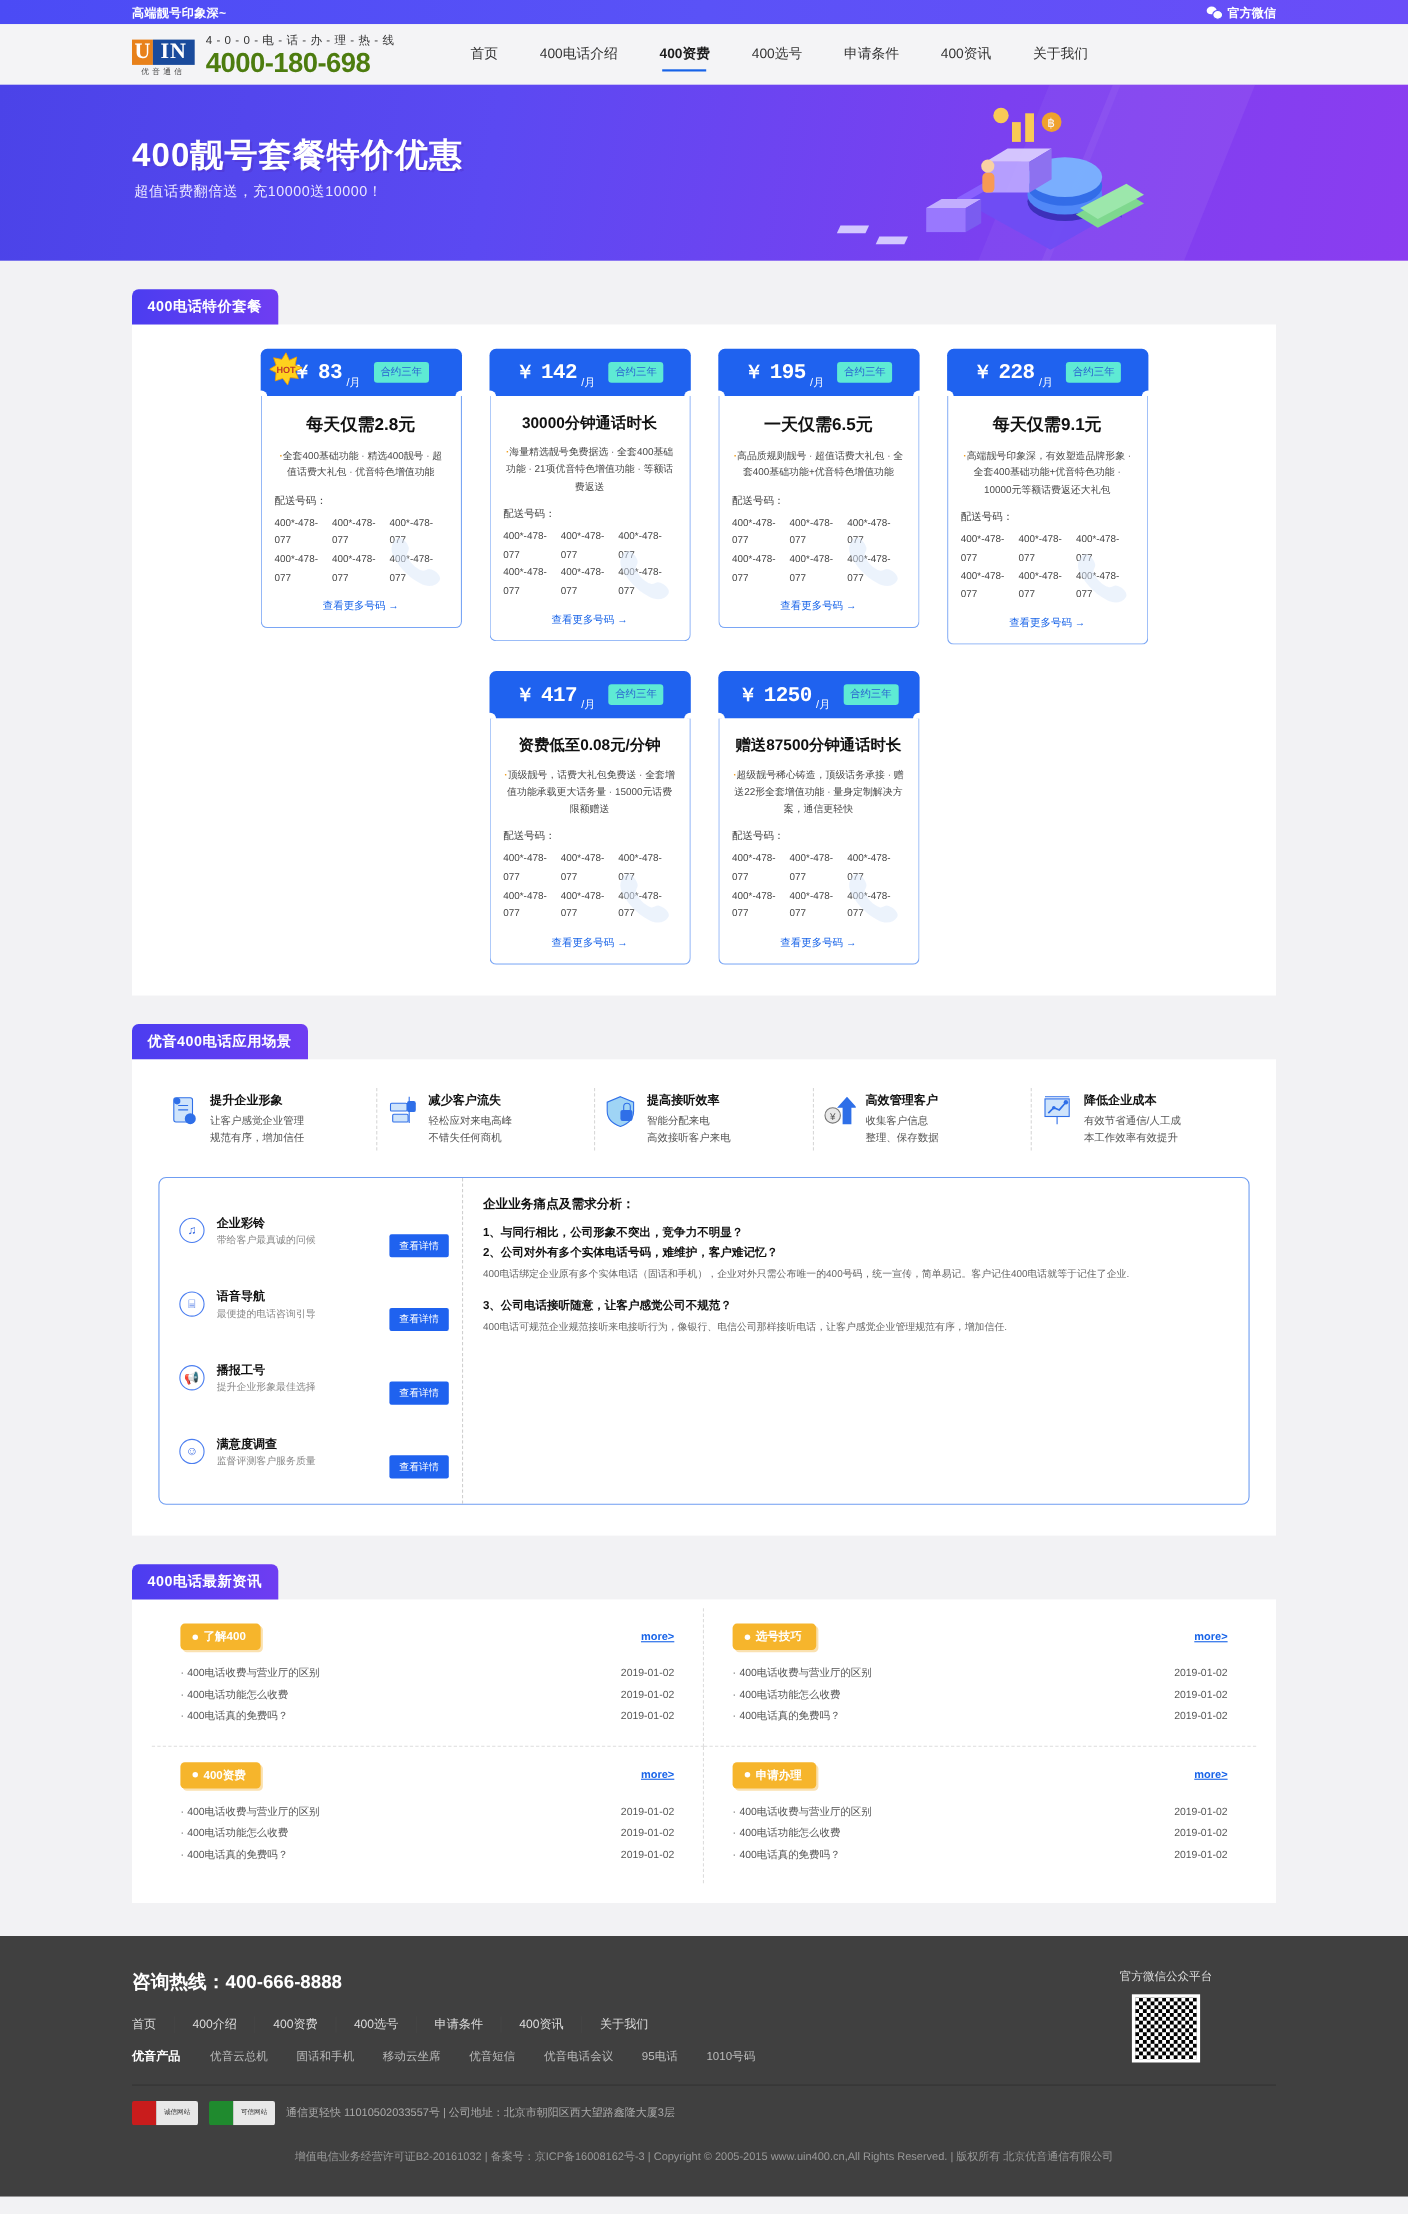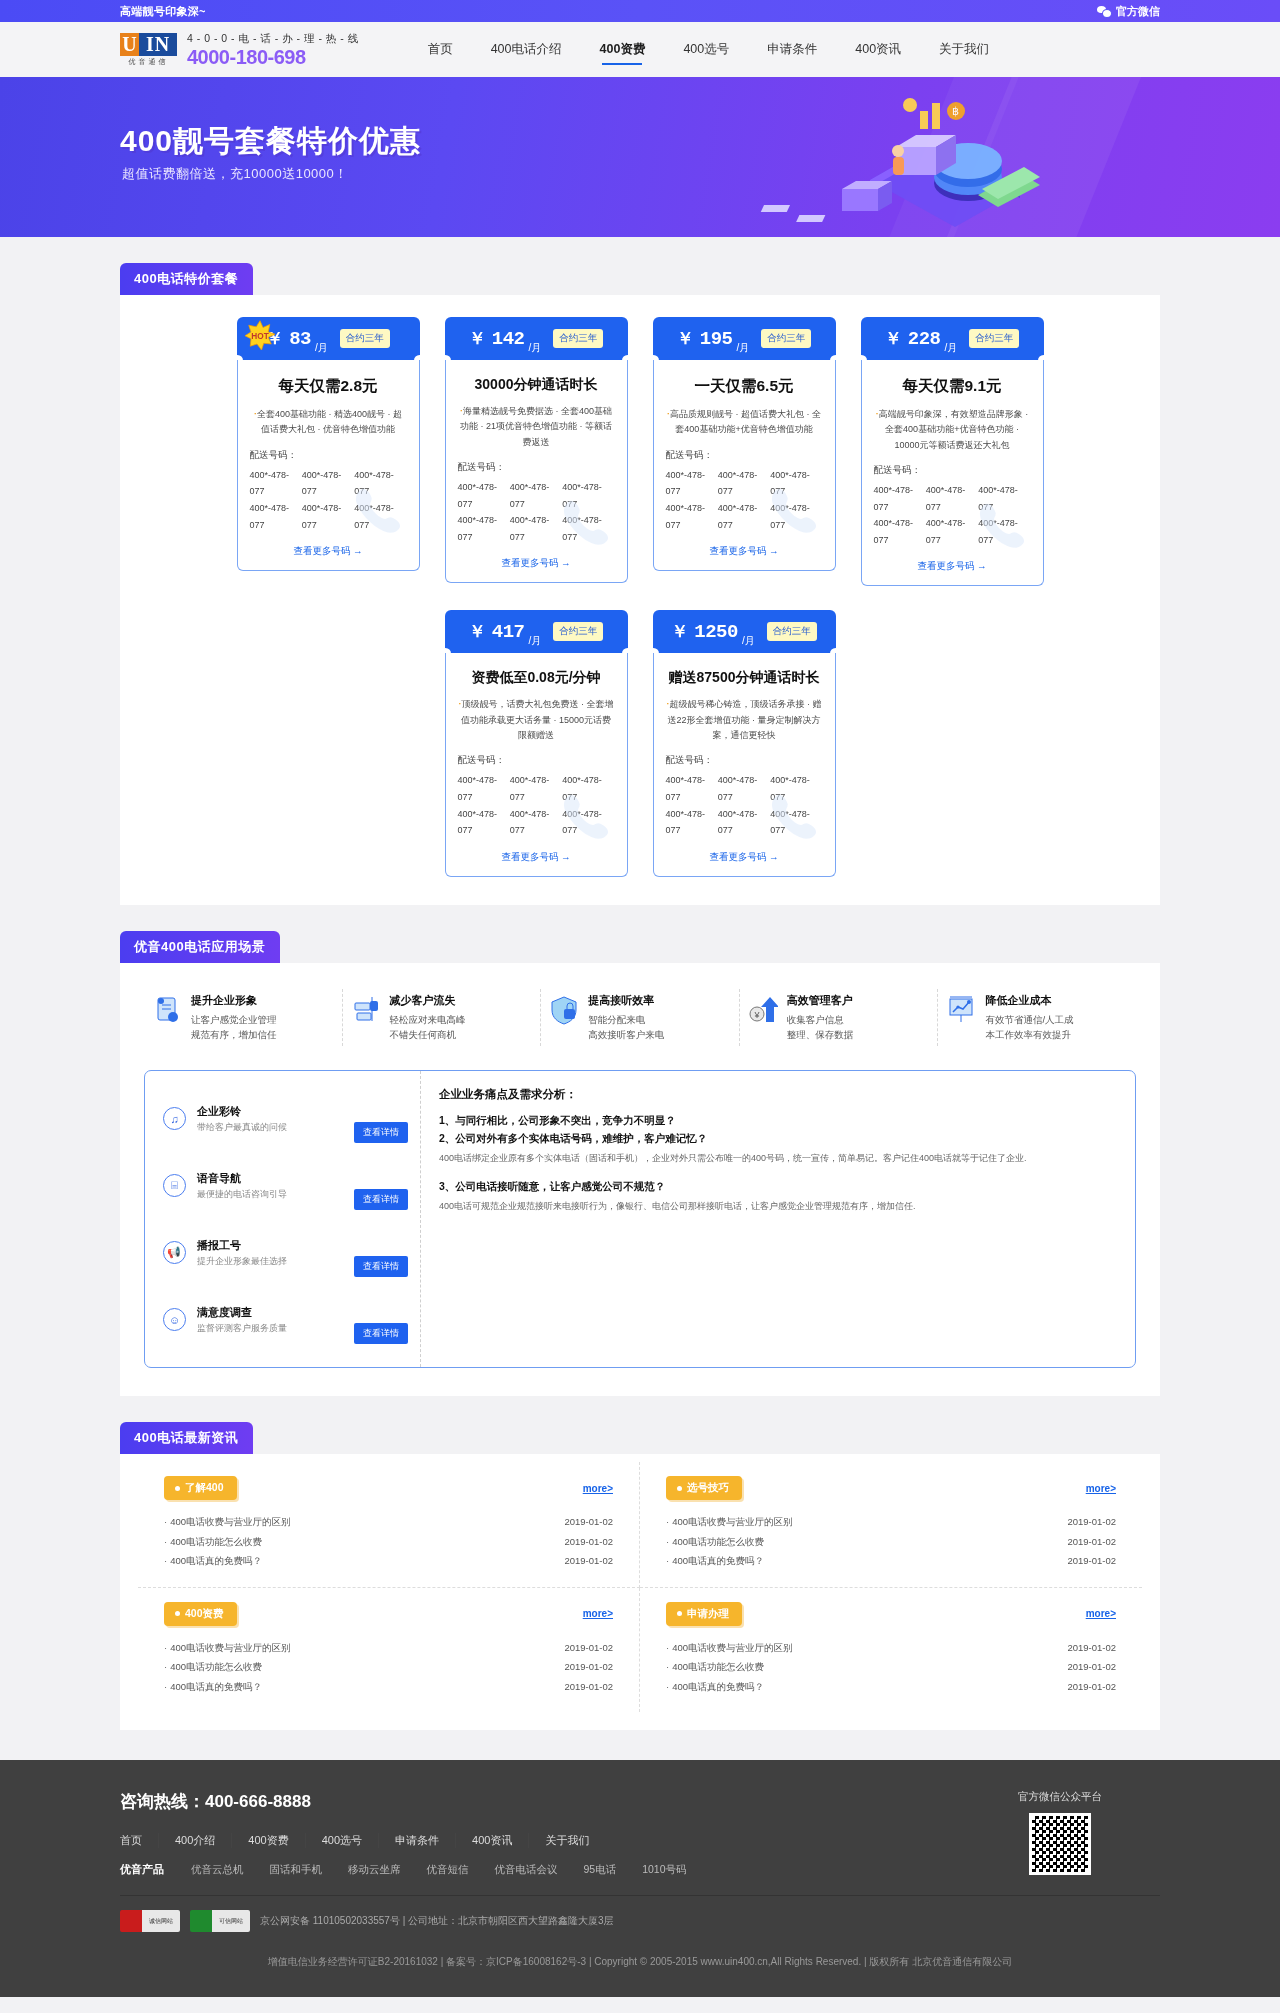--- a/index.html
+++ b/index.html
@@ -27,21 +27,21 @@
   .logo { display:flex; align-items:flex-end; gap:6px; }
   .logo-mark { width:57px; height:34px; display:flex; flex-direction:column; }
   .logo-sq { display:flex; height:26px; }
   .logo-u { width:19px; background:#e8811a; color:#fff; font-size:20px; font-weight:bold;
      display:flex; align-items:center; justify-content:center; font-family:"Liberation Serif",serif; }
   .logo-in { width:38px; background:#1a4b9c; color:#fff; font-size:20px; font-weight:bold;
      display:flex; align-items:center; justify-content:center; font-family:"Liberation Serif",serif; letter-spacing:1px;}
   .logo-cn { font-size:7px; color:#444; letter-spacing:3px; text-align:center; margin-top:1px; }
   .logo-txt { display:flex; flex-direction:column; margin-left:4px; }
   .logo-slogan { font-size:10.5px; color:#333; letter-spacing:.5px; margin-bottom:1px; }
-  .logo-phone { font-size:20px; font-weight:bold; color:#8b5cf6; letter-spacing:-0.5px; line-height:1; }
+  .logo-phone { font-size:25px; font-weight:bold; color:#4d7c0f; letter-spacing:-0.5px; line-height:1; }
   nav { display:flex; margin-left:50px; align-items:center; height:55px; }
   nav a { font-size:12.5px; color:#333; text-decoration:none; padding:0 19px; line-height:55px;
      position:relative; white-space:nowrap; }
   nav a.active { color:#1e1e1e; font-weight:bold; }
   nav a.active:after { content:""; position:absolute; left:50%; transform:translateX(-50%);
      bottom:12px; width:40px; height:2.5px; background:#1763e8; }
 
   
   .banner { height:160px; background:linear-gradient(100deg,#4b43e8 0%,#5b49f2 35%,#7b40f0 70%,#8b3df0 100%);
      position:relative; overflow:hidden; }
@@ -68,21 +68,21 @@
   .pcard-head { background:#1f62ef; border-radius:6px 6px 0 0; height:43px;
      display:flex; align-items:center; justify-content:center; gap:6px; position:relative; color:#fff; }
   .pcard-head:after { content:""; position:absolute; bottom:-6px; left:-5px; width:11px; height:11px;
      background:#fff; border-radius:50%; }
   .pcard-head:before { content:""; position:absolute; bottom:-6px; right:-5px; width:11px; height:11px;
      background:#fff; border-radius:50%; }
   .burst { position:absolute; left:8px; top:3px; width:30px; height:30px; }
   .yuan { font-size:17px; font-weight:bold; }
   .pnum { font-size:19px; font-weight:bold; letter-spacing:-.5px;font-family:Liberation Mono, monospace; }
   .pmon { font-size:10px; align-self:flex-end; margin-bottom:5px; margin-left:-2px;}
-  .ptag { background:#fef9c3; color:#2a5fd0; font-size:9.5px; padding:3px 6px; border-radius:3px;
+  .ptag { background:#5eead4; color:#2a5fd0; font-size:9.5px; padding:3px 6px; border-radius:3px;
      margin-left:6px; white-space:nowrap;}
   .pcard-body { border:1px solid #7aa6f5; border-top:none; border-radius:0 0 6px 6px;
      padding:16px 12px 12px; position:relative; overflow:hidden; min-height:171px;
      display:flex; flex-direction:column; }
   .pcard-body .ghost { position:absolute; right:14px; bottom:30px; width:58px; height:58px;
      opacity:.5; }
   .pc-title { text-align:center; font-size:15.5px; font-weight:bold; color:#111; margin-bottom:10px; }
   .pc-title.sm { font-size:14px; }
   .pc-feat { font-size:9px; color:#4a4a4a; line-height:1.7; text-align:center; margin-bottom:11px; }
   .pc-feat .dot { color:#f0a020; font-weight:bold; }
@@ -658,17 +658,17 @@
     </div>
     <div class="f-certs">
       <div class="cert">
         <div class="a"></div>
           <div class="b">诚信网站</div>
       </div>
       <div class="cert cert2">
         <div class="a"></div>
           <div class="b">可信网站</div>
       </div>
-      <div class="ctxt">京公网安备 11010502033557号  |  公司地址：北京市朝阳区西大望路鑫隆大厦3层</div>
+      <div class="ctxt">通信更轻快 11010502033557号  |  公司地址：北京市朝阳区西大望路鑫隆大厦3层</div>
     </div>
     <div class="f-bottom">增值电信业务经营许可证B2-20161032  |  备案号：京ICP备16008162号-3  |  Copyright © 2005-2015 www.uin400.cn,All Rights Reserved.  |  版权所有 北京优音通信有限公司</div>
   </div>
 </footer>
 
 </body></html>

